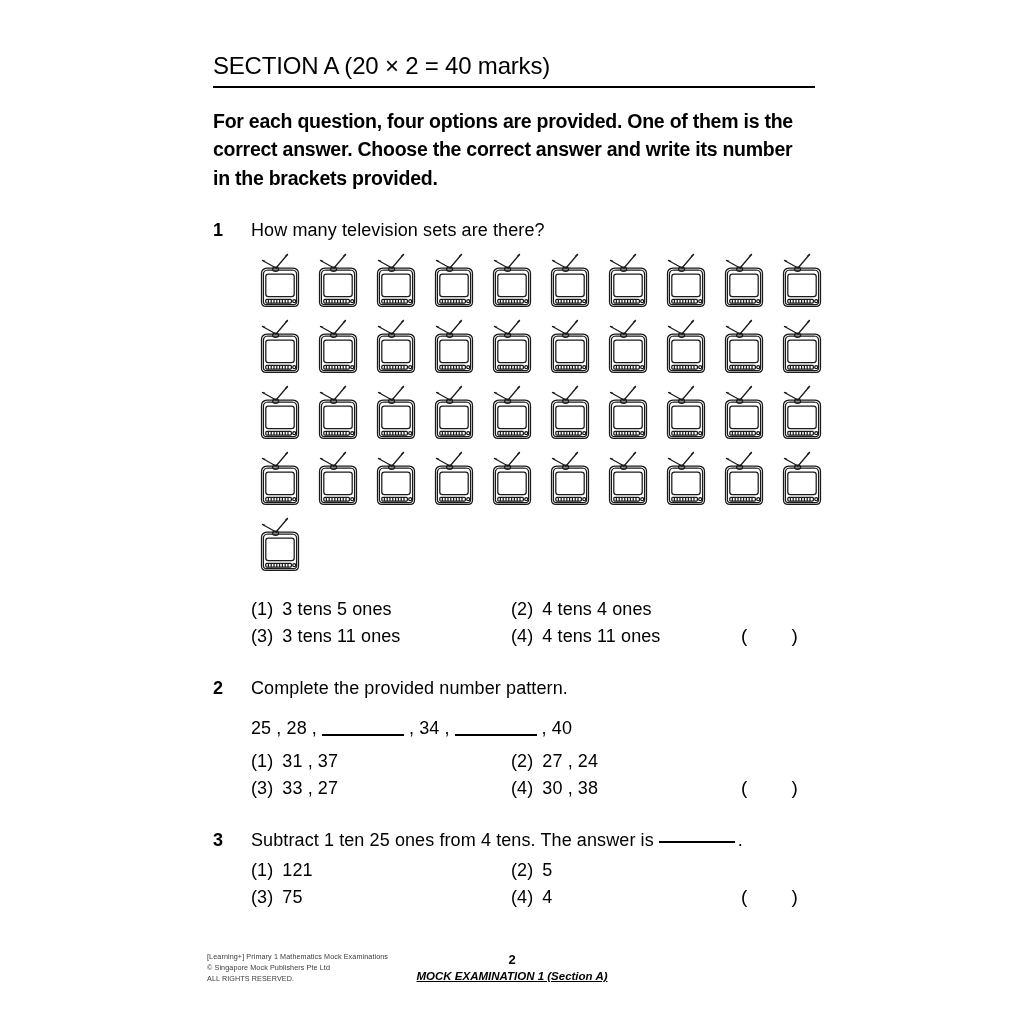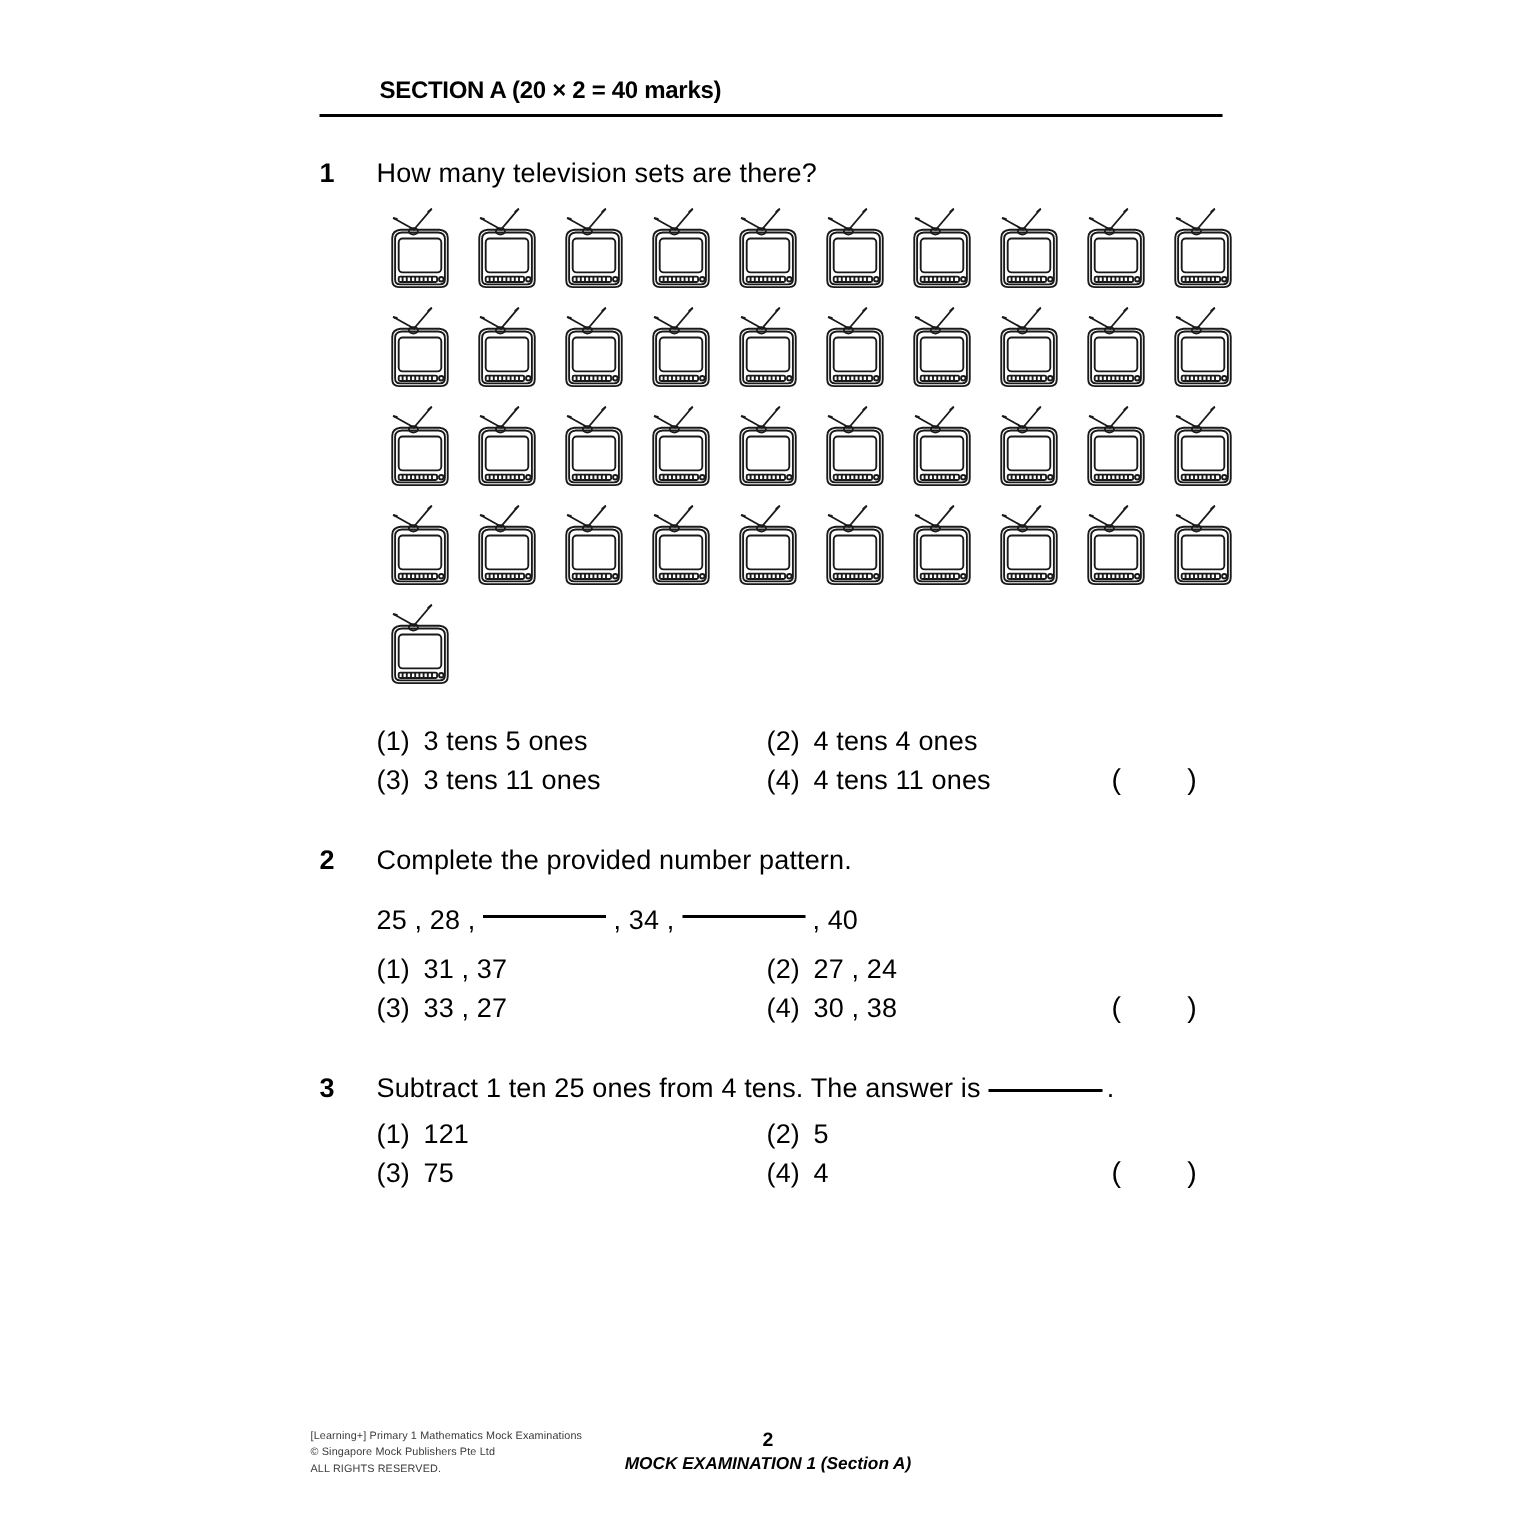--- a/index.html
+++ b/index.html
@@ -26,26 +26,25 @@
 
   .content {
     position: absolute;
     left: 213px;
     top: 52px;
     width: 602px;
   }
 
   
   .section-title {
-    font-size: 16px;
-    font-weight: bold;
+    font-size: 24px;
+    font-weight: normal;
     letter-spacing: -0.2px;
     line-height: 1.15;
     white-space: nowrap;
-    margin-left: 40px;
   }
   .section-rule {
     margin-top: 6px;
     border-bottom: 2.2px solid #000;
     width: 602px;
   }
 
   
   .instructions {
     margin-top: 19px;
@@ -128,21 +127,21 @@
   }
   .brackets .gap { display: inline-block; width: 44px; }
 
   
   .pattern {
     margin-left: 38px;
     margin-top: 18px;
     font-size: 18px;
     letter-spacing: 0.1px;
     display: flex;
-    align-items: center;
+    align-items: flex-end;
     white-space: nowrap;
   }
   .blank-line {
     display: inline-block;
     width: 82px;
     border-bottom: 2px solid #000;
     height: 0;
     margin: 0 5px;
     position: relative;
     top: -3px;
@@ -185,32 +184,34 @@
     font-weight: bold;
     line-height: 1.15;
   }
   .footer-exam {
     font-size: 11.5px;
     font-weight: bold;
     font-style: italic;
     line-height: 1.3;
     margin-top: 1px;
     white-space: nowrap;
+    text-decoration: underline;
   }
 </style>
 </head>
 <body>
 
 <div class="page">
 
   <div class="content">
 
     <div class="section-title">SECTION A (20 × 2 = 40 marks)</div>
     <div class="section-rule"></div>
 
+    <div class="instructions">For each question, four options are provided. One of them is the correct answer. Choose the correct answer and write its number in the brackets provided.</div>
 
     <div class="question" style="margin-top:26px;">
       <div class="q-head">
         <div class="q-num">1</div>
         <div class="q-text">How many television sets are there?</div>
       </div>
 
       <div class="tv-area" id="tv-area">
           <div class="tv-row">
             <div class="tv">

